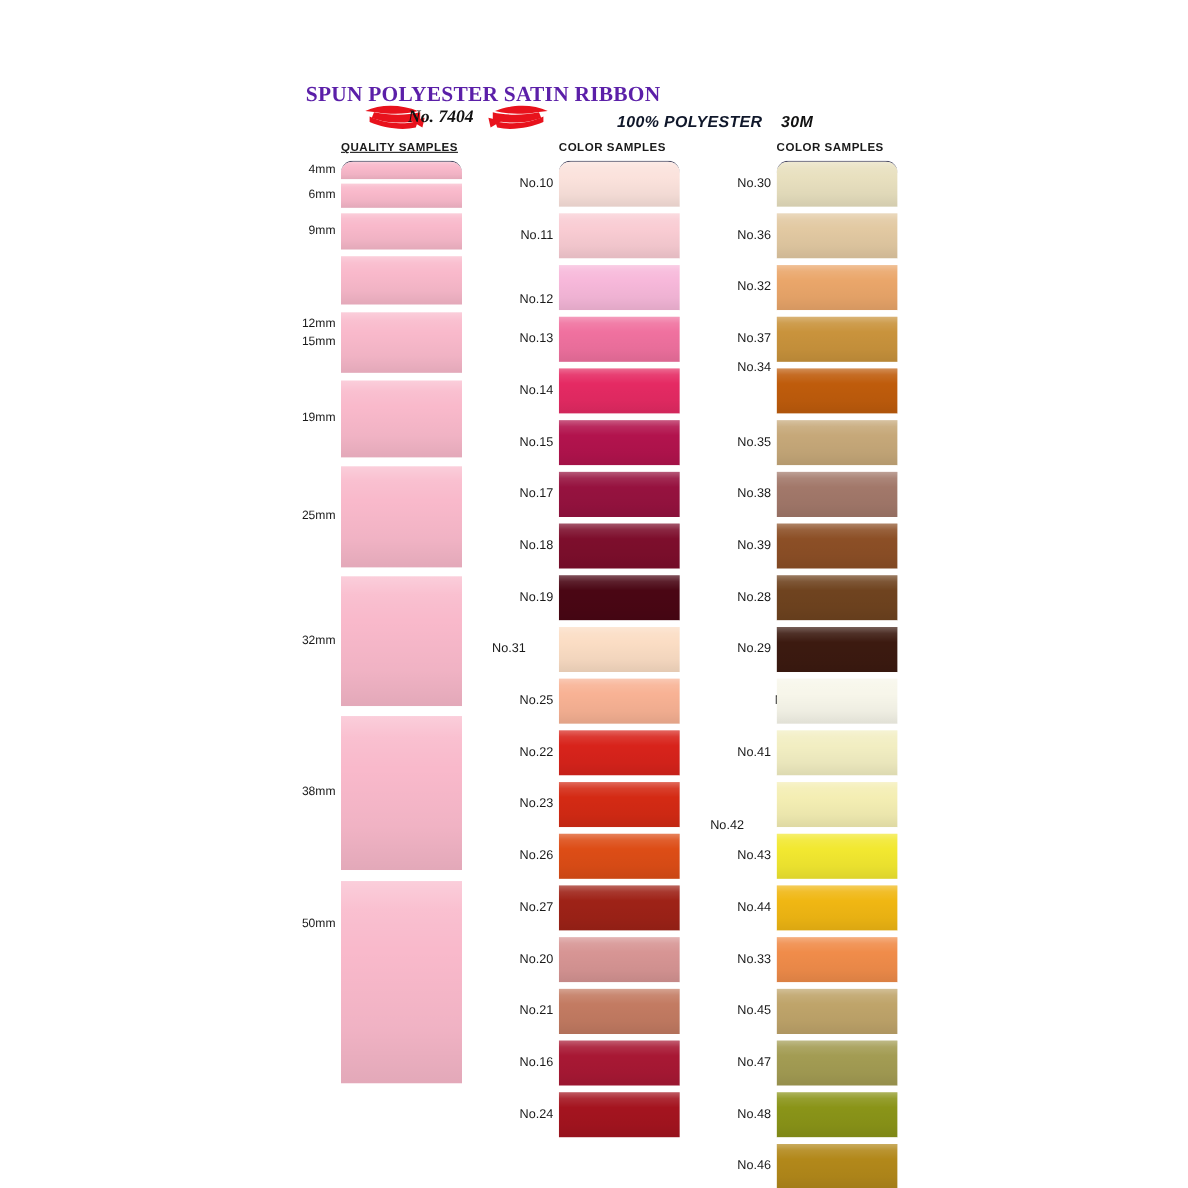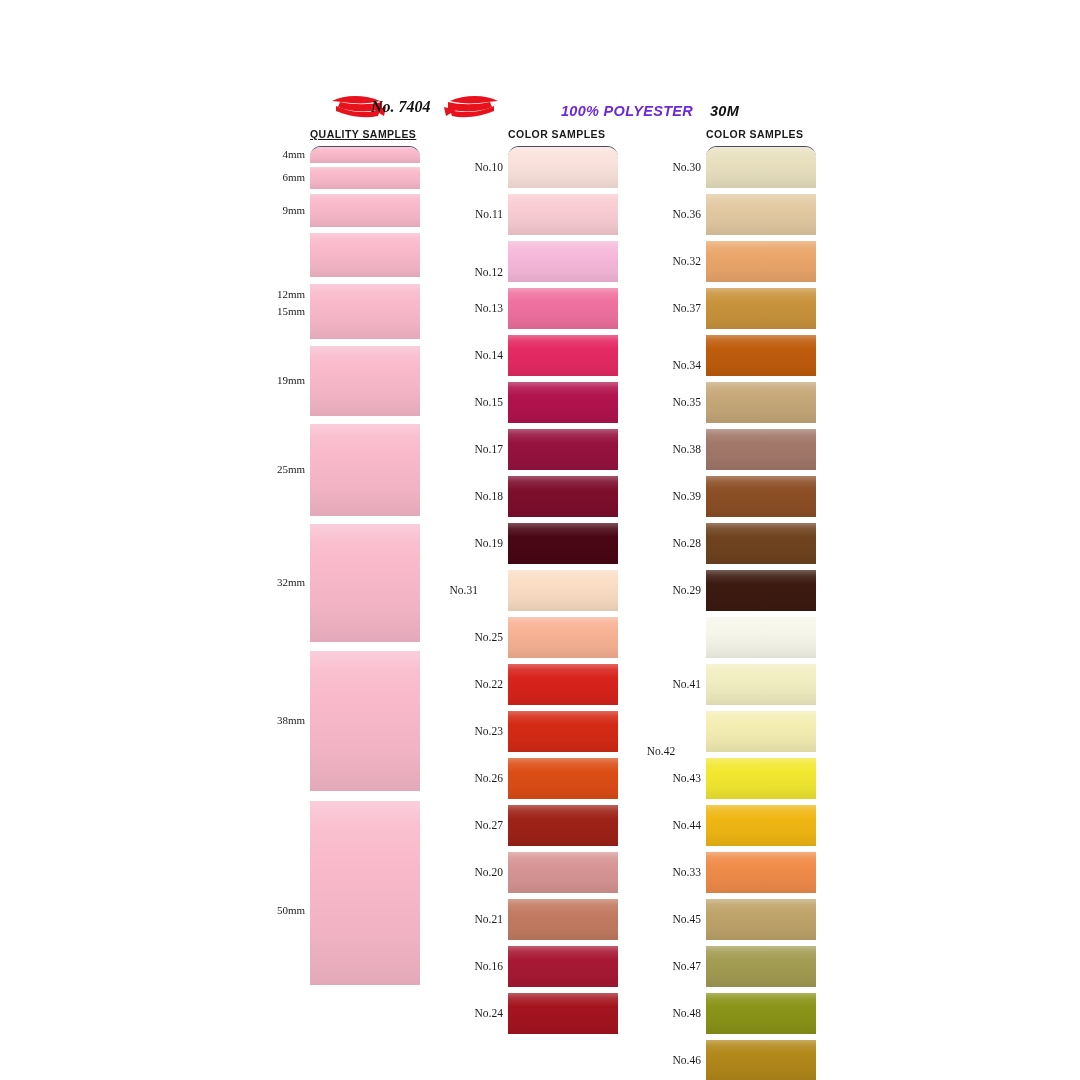--- a/index.html
+++ b/index.html
@@ -24,21 +24,21 @@
   .ribbon-wrap svg{display:block;}
   .title-no{
     position:absolute;left:371px;top:98px;
     font-family:"Liberation Serif",serif;
     font-weight:bold;font-style:italic;font-size:16px;
     color:#111111;white-space:nowrap;z-index:4;
   }
   .title-poly{
     position:absolute;left:561px;top:103px;
     font-weight:bold;font-style:italic;font-size:14.5px;
-    color:#6d28d9;white-space:nowrap;letter-spacing:.3px;
+    color:#0f172a;white-space:nowrap;letter-spacing:.3px;
   }
   .title-len{
     position:absolute;left:710px;top:103px;
     font-weight:bold;font-style:italic;font-size:14.5px;
     color:#111111;white-space:nowrap;letter-spacing:.3px;
   }
 
   
   .col{position:absolute;top:128px;}
   .col-head{
@@ -61,34 +61,35 @@
       rgba(255,255,255,.10) 14%,
       rgba(255,255,255,0) 34%,
       rgba(0,0,0,.035) 72%,
       rgba(0,0,0,.09) 100%);
     pointer-events:none;
   }
   .gap{position:relative;width:100%;background:#ffffff;}
 
   .lbl{
     position:absolute;
-    font-family:Liberation Serif, serif;
+    font-family:Liberation Sans, sans-serif;
     font-size:11.5px;color:#1a1a1a;
     text-align:right;white-space:nowrap;
     transform:translateY(-50%);
   }
   .lbl-q{font-size:11px;}
 </style>
 </head>
 <body>
 
 <div class="page">
 
   <div class="header">
 
+    <div class="title-main">SPUN POLYESTER SATIN RIBBON</div>
 
     <div class="ribbon-wrap">
       <svg width="170" height="34" viewBox="0 0 170 34" aria-hidden="true">
         <g fill="#e8121c">
           <path d="M2 9 C16 2, 36 3, 50 9 C40 12, 24 12, 12 10 Z"></path>
           <path d="M10 10 C24 13, 40 13, 52 10 L52 17 C38 21, 20 20, 8 15 Z"></path>
           <path d="M6 14 C18 20, 36 22, 50 18 L48 24 C34 27, 18 24, 6 19 Z"></path>
           <path d="M44 18 L56 15 L54 24 Z"></path>
           <path d="M168 9 C154 2, 134 3, 120 9 C130 12, 146 12, 158 10 Z"></path>
           <path d="M160 10 C146 13, 130 13, 118 10 L118 17 C132 21, 150 20, 162 15 Z"></path>
@@ -108,21 +109,21 @@
   <div id="columns-root">
       <div class="lbl lbl-q" style="left: 225px; width: 80px; top: 154px;">4mm</div>
       <div class="lbl lbl-q" style="left: 225px; width: 80px; top: 177px;">6mm</div>
       <div class="lbl lbl-q" style="left: 225px; width: 80px; top: 209.5px;">9mm</div>
       <div class="lbl lbl-q" style="left: 225px; width: 80px; top: 254px; margin-top: 40px;">12mm</div>
       <div class="lbl lbl-q" style="left: 225px; width: 80px; top: 310.5px;">15mm</div>
       <div class="lbl lbl-q" style="left: 225px; width: 80px; top: 380px;">19mm</div>
       <div class="lbl lbl-q" style="left: 225px; width: 80px; top: 469px;">25mm</div>
       <div class="lbl lbl-q" style="left: 225px; width: 80px; top: 582px;">32mm</div>
       <div class="lbl lbl-q" style="left: 225px; width: 80px; top: 720px;">38mm</div>
-      <div class="lbl lbl-q" style="left: 225px; width: 80px; top: 910px;">50mm</div>
+      <div class="lbl lbl-q" style="left: 225px; width: 80px; top: 840px;">50mm</div>
       <div class="col" style="left: 0px;">
         <div class="col-head" style="left: 310px; text-decoration: underline;">QUALITY SAMPLES</div>
         <div class="strip" style="left: 310px; width: 110px;">
           <div class="swatch" title="4mm" style="height: 16px; background: rgb(249, 185, 203);"></div>
           <div class="gap" style="height: 4px;"></div>
           <div class="swatch" title="6mm" style="height: 22px; background: rgb(249, 185, 203);"></div>
           <div class="gap" style="height: 5px;"></div>
           <div class="swatch" title="9mm" style="height: 33px; background: rgb(249, 185, 203);"></div>
           <div class="gap" style="height: 6px;"></div>
           <div class="swatch" title="12mm" style="height: 44px; background: rgb(249, 185, 203);"></div>
@@ -198,21 +199,21 @@
           <div class="gap" style="height: 6px;"></div>
           <div class="swatch" title="No.16" style="height: 41px; background: rgb(168, 24, 52);"></div>
           <div class="gap" style="height: 6px;"></div>
           <div class="swatch" title="No.24" style="height: 41px; background: rgb(164, 20, 31);"></div>
         </div>
       </div>
       <div class="lbl" style="left: 621px; width: 80px; top: 166.5px;">No.30</div>
       <div class="lbl" style="left: 621px; width: 80px; top: 213.5px;">No.36</div>
       <div class="lbl" style="left: 621px; width: 80px; top: 260.5px;">No.32</div>
       <div class="lbl" style="left: 621px; width: 80px; top: 307.5px;">No.37</div>
-      <div class="lbl" style="left: 621px; width: 80px; top: 365px;">No.34</div>
+      <div class="lbl" style="left: 621px; width: 80px; top: 334px;">No.34</div>
       <div class="lbl" style="left: 621px; width: 80px; top: 401.5px;">No.35</div>
       <div class="lbl" style="left: 621px; width: 80px; top: 448.5px;">No.38</div>
       <div class="lbl" style="left: 621px; width: 80px; top: 495.5px;">No.39</div>
       <div class="lbl" style="left: 621px; width: 80px; top: 542.5px;">No.28</div>
       <div class="lbl" style="left: 621px; width: 80px; top: 589.5px;">No.29</div>
       <div class="lbl" style="left: 655px; width: 80px; top: 636.5px;">No.40</div>
       <div class="lbl" style="left: 621px; width: 80px; top: 683.5px;">No.41</div>
       <div class="lbl" style="left: 621px; width: 80px; top: 751px; text-align: center;">No.42</div>
       <div class="lbl" style="left: 621px; width: 80px; top: 777.5px;">No.43</div>
       <div class="lbl" style="left: 621px; width: 80px; top: 824.5px;">No.44</div>

